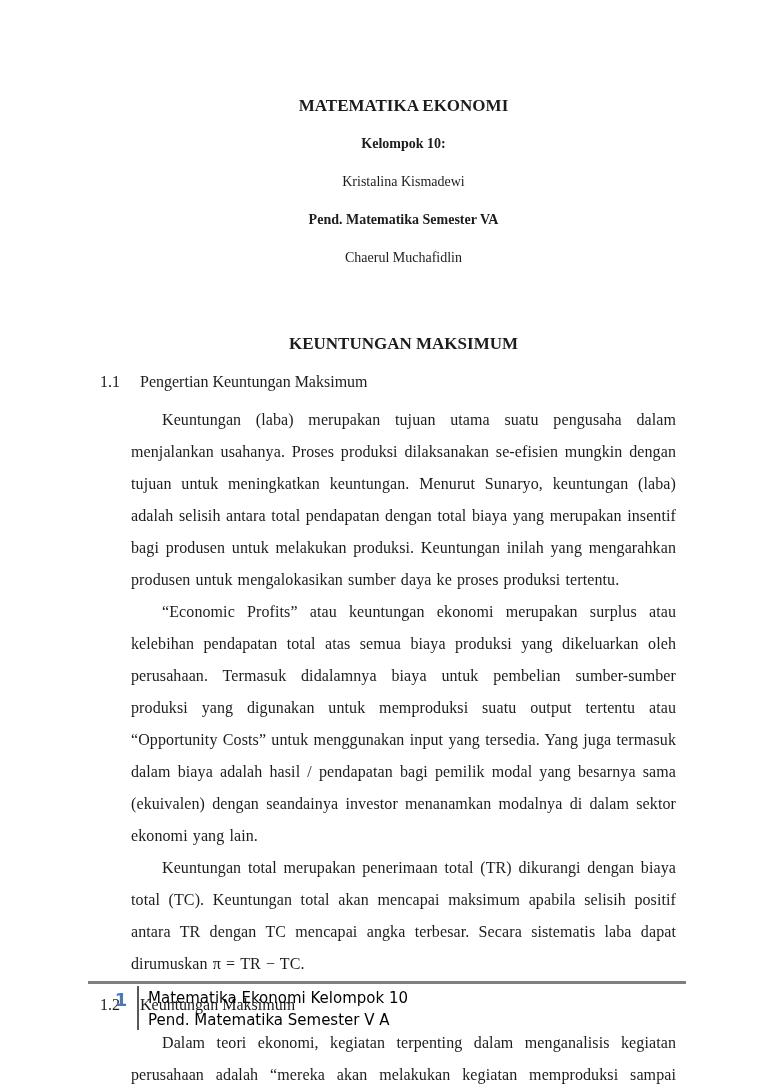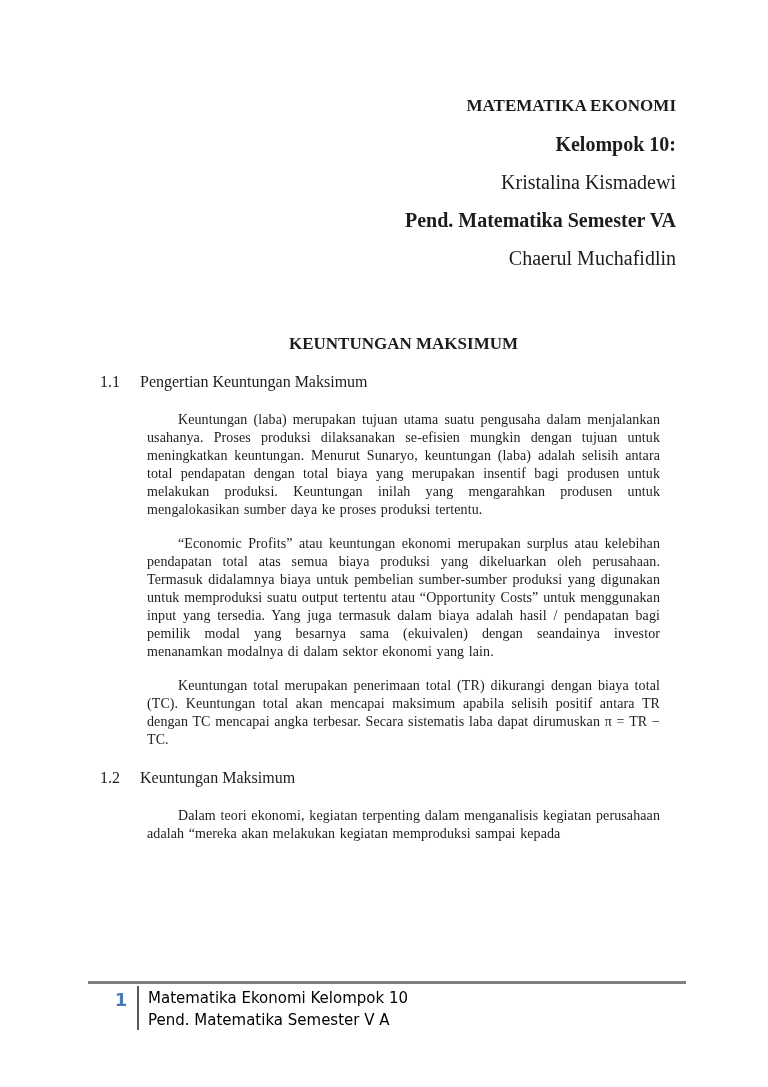--- a/index.html
+++ b/index.html
@@ -16,26 +16,26 @@
     font-family: "Liberation Serif", serif;
     overflow: hidden;
   }
   .content {
     position: absolute;
     left: 131px;
     top: 93px;
     width: 545px;
   }
   .title-block {
-    text-align: right;
+    text-align: center;
   }
   .title-line {
     line-height: 26px;
     margin: 0 0 12px 0;
-    font-size: 20px;
+    font-size: 14px;
   }
   .bold { font-weight: bold; }
   .doc-title, .section-title {
     font-size: 17px;
     font-weight: bold;
   }
   .section-title {
     text-align: center;
     line-height: 26px;
     margin-top: 60px;
@@ -45,23 +45,23 @@
     margin: 12px 0 9px -31px;
     font-size: 16px;
     font-weight: normal;
     line-height: 26px;
   }
   .heading .hnum {
     width: 40px;
     flex: 0 0 40px;
   }
   .para {
-    margin: 16px;
-    font-size: 14px;
-    line-height: 18px;
+    margin: 0;
+    font-size: 16px;
+    line-height: 32px;
     text-align: justify;
     text-indent: 31px;
     letter-spacing: 0.1px;
     word-spacing: 1px;
   }
   .formula {
   }
   .footer-rule {
     position: absolute;
     left: 88px;

